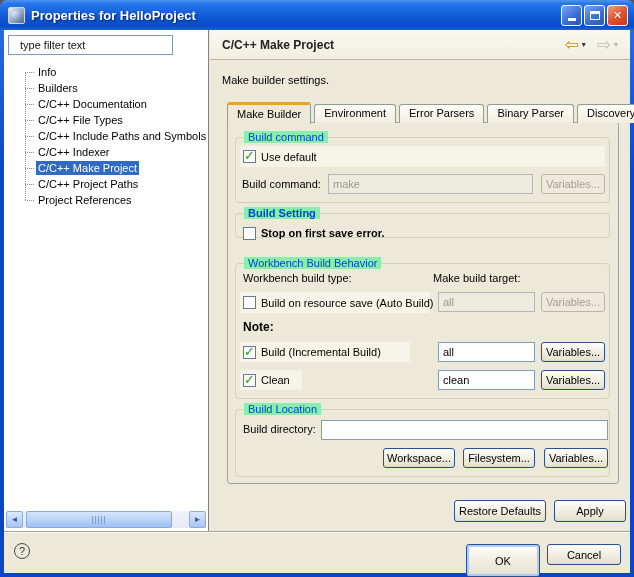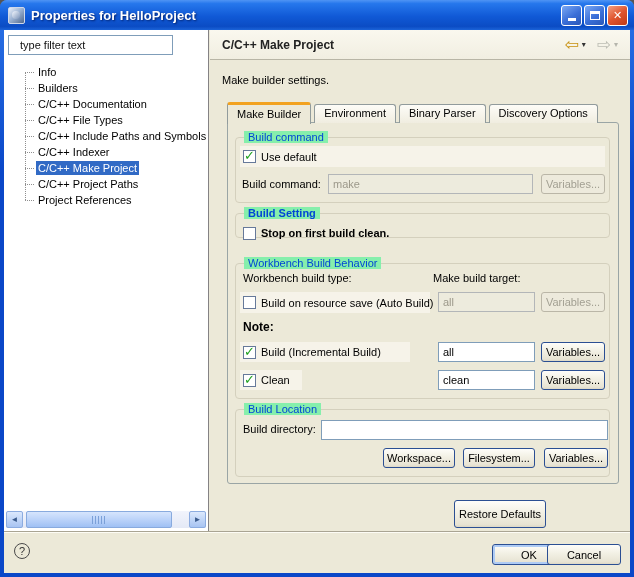--- a/index.html
+++ b/index.html
@@ -94,29 +94,29 @@
     position:relative; }
   .cb .mark { position:absolute; left:0px; top:-3px; color:#1fa11f; font-size:13px; font-weight:bold; }
   .tfield { height:20px; border:1px solid #7f9db9; background:#fff; font-family:inherit; font-size:11px; padding:0 4px; }
   .tfield:disabled { border:1px solid #b3b6b8; background:#edebdd; color:#9c988a; }
   .xp-btn { height:20px; border:1px solid #2b4f93; border-radius:3px; font-family:inherit; font-size:11px; color:#000;
     background:linear-gradient(180deg,#fefdf9,#f2f0e4 45%,#e7e3d3 90%,#dcd7c5); cursor:default; }
   .xp-btn:disabled { border:1px solid #bab6a7; color:#a3a093; background:#edeadc; }
   .default-btn { box-shadow:inset 0 0 0 2px #aecbf5; }
 
   
-  .restore-btn { position:absolute; left:244px; top:470px; width:92px; height:28px; }
+  .restore-btn { position:absolute; left:244px; top:470px; width:92px; height:22px; }
   .apply-btn   { position:absolute; left:344px; top:470px; width:72px; height:22px; }
 
   
   .footer { position:absolute; left:0; top:501px; width:626px; height:42px; background:#ece9d8;
     border-top:1px solid #a9a493; box-shadow:inset 0 1px 0 #fdfcf5; }
   .help-circle { position:absolute; left:10px; top:11px; width:16px; height:16px; border:1px solid #4a4a4a;
     border-radius:50%; display:flex; align-items:center; justify-content:center; color:#333; font-size:11px; }
-  .ok-btn     { position:absolute; left:488px; top:12px; width:74px; height:21px; }
+  .ok-btn     { position:absolute; left:462px; top:12px; width:74px; height:33px; }
   .cancel-btn { position:absolute; left:543px; top:12px; width:74px; height:21px; }
 
   .bold { font-weight:bold; font-size:12px; margin-right:5px; }
   .lbl { white-space:nowrap; }
 </style>
 </head>
 <body>
 
 <div id="window">
 
@@ -195,20 +195,21 @@
           <span class="nav-arrow nav-fwd">⇨</span>
           <span class="dd dd-fwd">▾</span>
         </div>
       </div>
 
       <div class="desc">Make builder settings.</div>
 
       <div class="tabs">
         <div class="tab active">Make Builder</div>
         <div class="tab">Environment</div>
+        <div class="tab">Error Parsers</div>
         <div class="tab">Binary Parser</div>
         <div class="tab">Discovery Options</div>
       </div>
 
       <div class="pane">
 
         <div class="group g1">
           <span class="g-legend">Build command</span>
           <div class="row band" style="left:4px; right:4px; top:8px; height:21px; padding-left:3px;">
             <span class="cb">
@@ -220,21 +221,21 @@
             <span class="lbl">Build command:</span>
             <input class="tfield" style="position: absolute; left: 86px; width: 205px;" disabled="" value="make">
             <button class="xp-btn" style="position:absolute; left:299px; width:64px;" disabled="">Variables...</button>
           </div>
         </div>
 
         <div class="group g2">
           <span class="g-legend">Build Setting</span>
           <div class="row" style="left:7px; top:11px; height:16px;">
             <span class="cb"></span>
-            <span class="lbl">Stop on first build clean.</span>
+            <span class="lbl">Stop on first save error.</span>
           </div>
         </div>
 
         <div class="group g3">
           <span class="g-legend">Workbench Build Behavior</span>
           <span class="lbl" style="position:absolute; left:7px; top:8px;">Workbench build type:</span>
           <span class="lbl" style="position:absolute; left:197px; top:8px;">Make build target:</span>
 
           <div class="row band" style="left:4px; top:28px; width:190px; height:21px; padding-left:3px;">
             <span class="cb"></span>
@@ -270,20 +271,21 @@
           <span class="g-legend">Build Location</span>
           <span class="lbl" style="position:absolute; left:7px; top:13px;">Build directory:</span>
           <input class="tfield" style="position: absolute; left: 85px; top: 10px; width: 287px;" value="">
           <button class="xp-btn" style="position:absolute; left:147px; top:38px; width:72px;">Workspace...</button>
           <button class="xp-btn" style="position:absolute; left:227px; top:38px; width:72px;">Filesystem...</button>
           <button class="xp-btn" style="position:absolute; left:308px; top:38px; width:64px;">Variables...</button>
         </div>
       </div>
 
       <button class="xp-btn restore-btn">Restore Defaults</button>
+      <button class="xp-btn apply-btn">Apply</button>
     </div>
 
     <div class="footer">
       <div class="help-circle">
           <span>?</span>
         </div>
       <button class="xp-btn default-btn ok-btn">OK</button>
       <button class="xp-btn cancel-btn">Cancel</button>
     </div>
 

